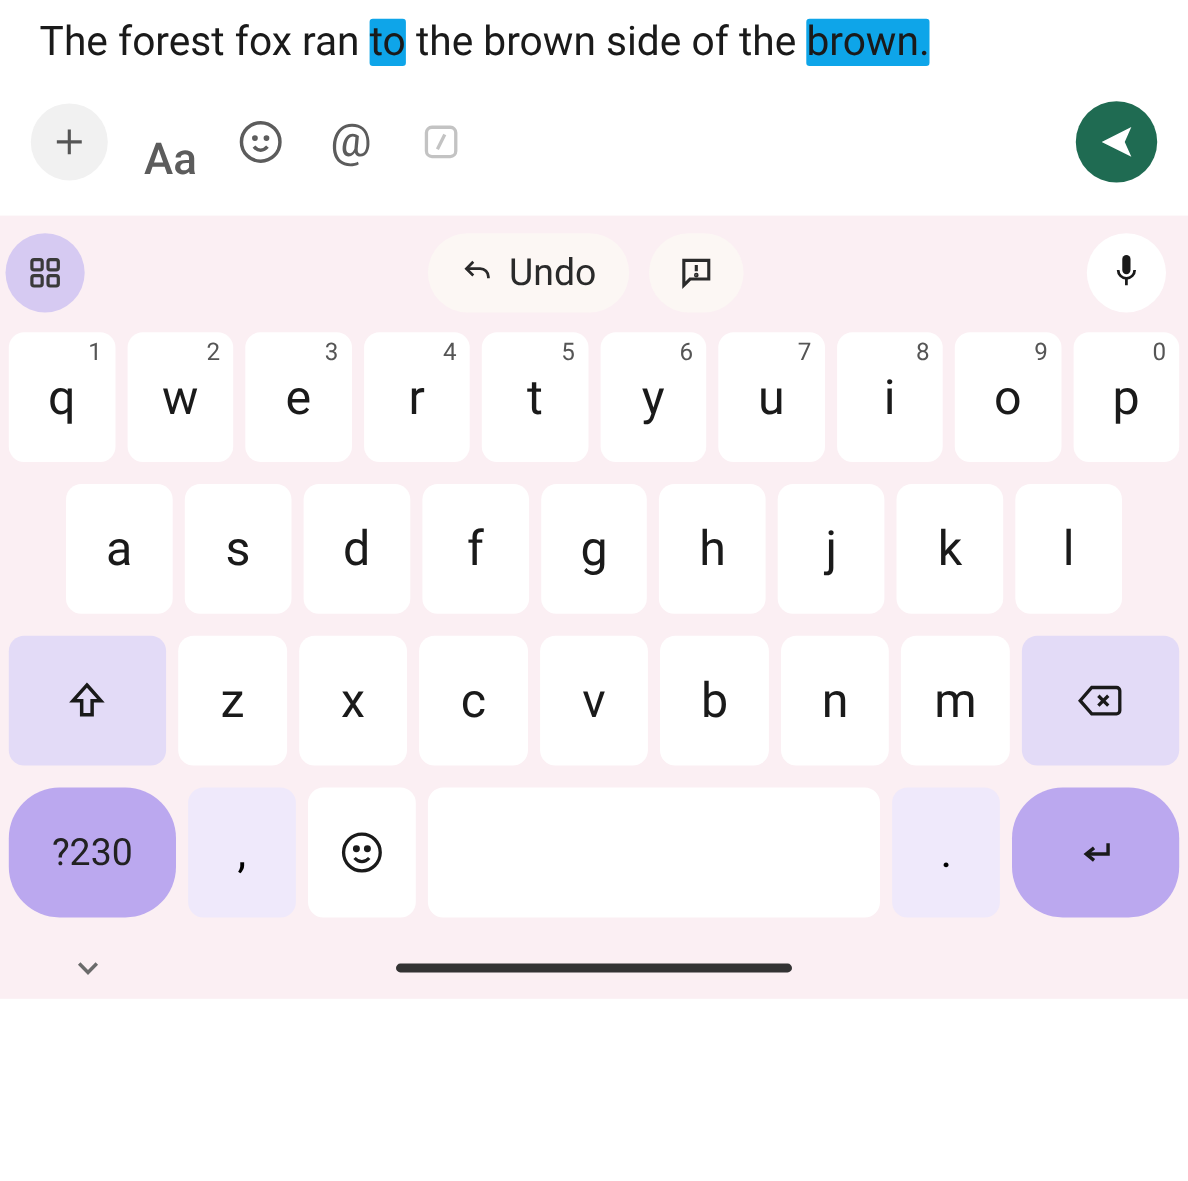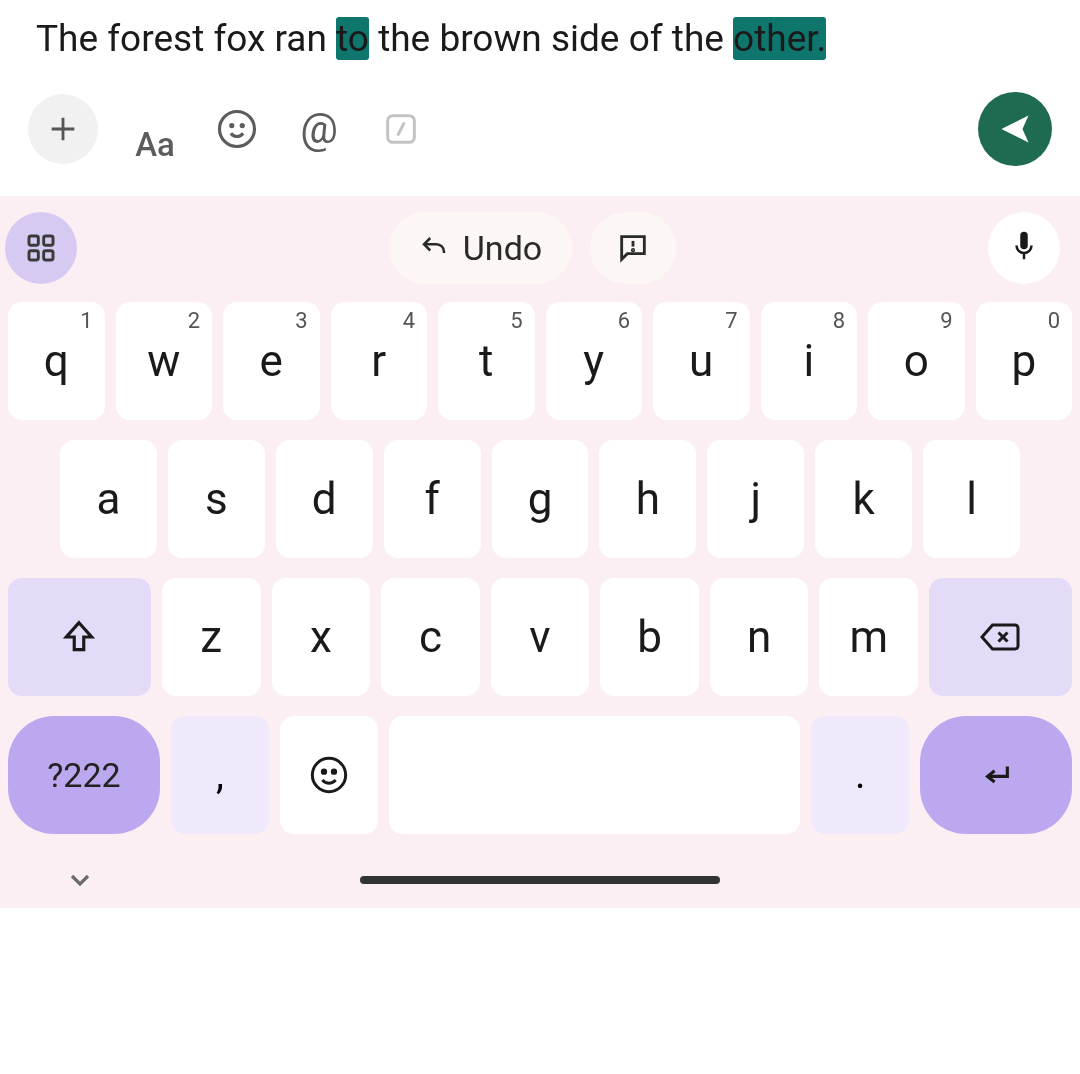--- a/index.html
+++ b/index.html
@@ -1,19 +1,19 @@
 <!DOCTYPE html>
 <html><head>
 <meta charset="utf-8">
 <style>
   * { box-sizing: border-box; margin: 0; padding: 0; }
   html, body { width: 1080px; height: 1074px; font-family: -apple-system, Roboto, "Helvetica Neue", Arial, sans-serif; background: #fff; overflow: hidden; }
 
   .text-area { padding: 14px 36px 10px 36px; font-size: 37px; line-height: 1.35; color: #1a1a1a; }
-  .text-area .hl { background: #0f766e; border-radius: 3px; }
+  .text-area .hl { background: #0ea5e9; border-radius: 3px; }
 
   .compose-bar { display: flex; align-items: center; padding: 18px 28px 30px 28px; gap: 32px; }
   .round-btn { width: 70px; height: 70px; border-radius: 50%; display: flex; align-items: center; justify-content: center; }
   .plus-btn { background: #f1f1f1; color: #555; }
   .tool-icon { width: 50px; height: 50px; display: flex; align-items: center; justify-content: center; color: #5c5c5c; }
   .compose-spacer { flex: 1; }
   .send-btn { background: #1f6b52; color: #fff; width: 74px; height: 74px; border-radius: 50%; display:flex;align-items:center;justify-content:center; }
 
   .keyboard { background: #fbeff3; width: 100%; }
 
@@ -43,30 +43,30 @@
   .nav-bar { display:flex; align-items:center; justify-content:space-between; padding: 10px 60px 8px 60px; }
   .nav-handle { width: 360px; height: 8px; background:#333; border-radius:4px; margin: 0 auto; }
   .nav-chevron { width:40px; height:40px; display:flex;align-items:center;justify-content:center; color:#6b6b6b; }
   .nav-right-spacer { width:40px; }
 
   svg { display:block; }
 </style>
 </head>
 <body>
 
-<div class="text-area" id="text-area"><span>The forest fox ran </span><span class="hl">to</span><span> the brown side of the </span><span class="hl">other.</span></div>
+<div class="text-area" id="text-area"><span>The forest fox ran </span><span class="hl">to</span><span> the brown side of the </span><span class="hl">brown.</span></div>
 
 <div class="compose-bar">
   <div class="round-btn plus-btn">
     <svg width="34" height="34" viewBox="0 0 24 24" fill="none" stroke="#555" stroke-width="2">
         <path d="M12 4v16M4 12h16"></path>
       </svg>
   </div>
   <div class="tool-icon">
-    <span style="font-size:33px;font-weight:500;margin-top:32px;">Aa</span>
+    <span style="font-size:40px;font-weight:500;margin-top:32px;">Aa</span>
   </div>
   <div class="tool-icon">
     <svg width="42" height="42" viewBox="0 0 24 24" fill="none" stroke="#5c5c5c" stroke-width="1.8">
         <circle cx="12" cy="12" r="10"></circle>
         <circle cx="9" cy="10" r="0.6" fill="#5c5c5c"></circle>
         <circle cx="15" cy="10" r="0.6" fill="#5c5c5c"></circle>
         <path d="M8.5 14.5c1 1.2 2.2 1.8 3.5 1.8s2.5-.6 3.5-1.8"></path>
       </svg>
   </div>
   <div class="tool-icon">
@@ -195,21 +195,21 @@
         <svg width="44" height="36" viewBox="0 0 28 24" fill="none" stroke="#1a1a1a" stroke-width="2">
             <path d="M9 4h15a2 2 0 0 1 2 2v12a2 2 0 0 1-2 2H9l-7-8 7-8z"></path>
             <path d="M13 9l6 6M19 9l-6 6"></path>
           </svg>
       </div>
     </div>
   </div>
 
   <div class="bottom-row">
     <div class="k123">
-        <span>?222</span>
+        <span>?230</span>
       </div>
     <div class="kcomma">
         <span>,</span>
       </div>
     <div class="kemoji">
       <svg width="40" height="40" viewBox="0 0 24 24" fill="none" stroke="#1a1a1a" stroke-width="1.8">
           <circle cx="12" cy="12" r="10"></circle>
           <circle cx="9" cy="10" r="1" fill="#1a1a1a"></circle>
           <circle cx="15" cy="10" r="1" fill="#1a1a1a"></circle>
           <path d="M8 15c1.2 1.3 2.5 2 4 2s2.8-.7 4-2"></path>

